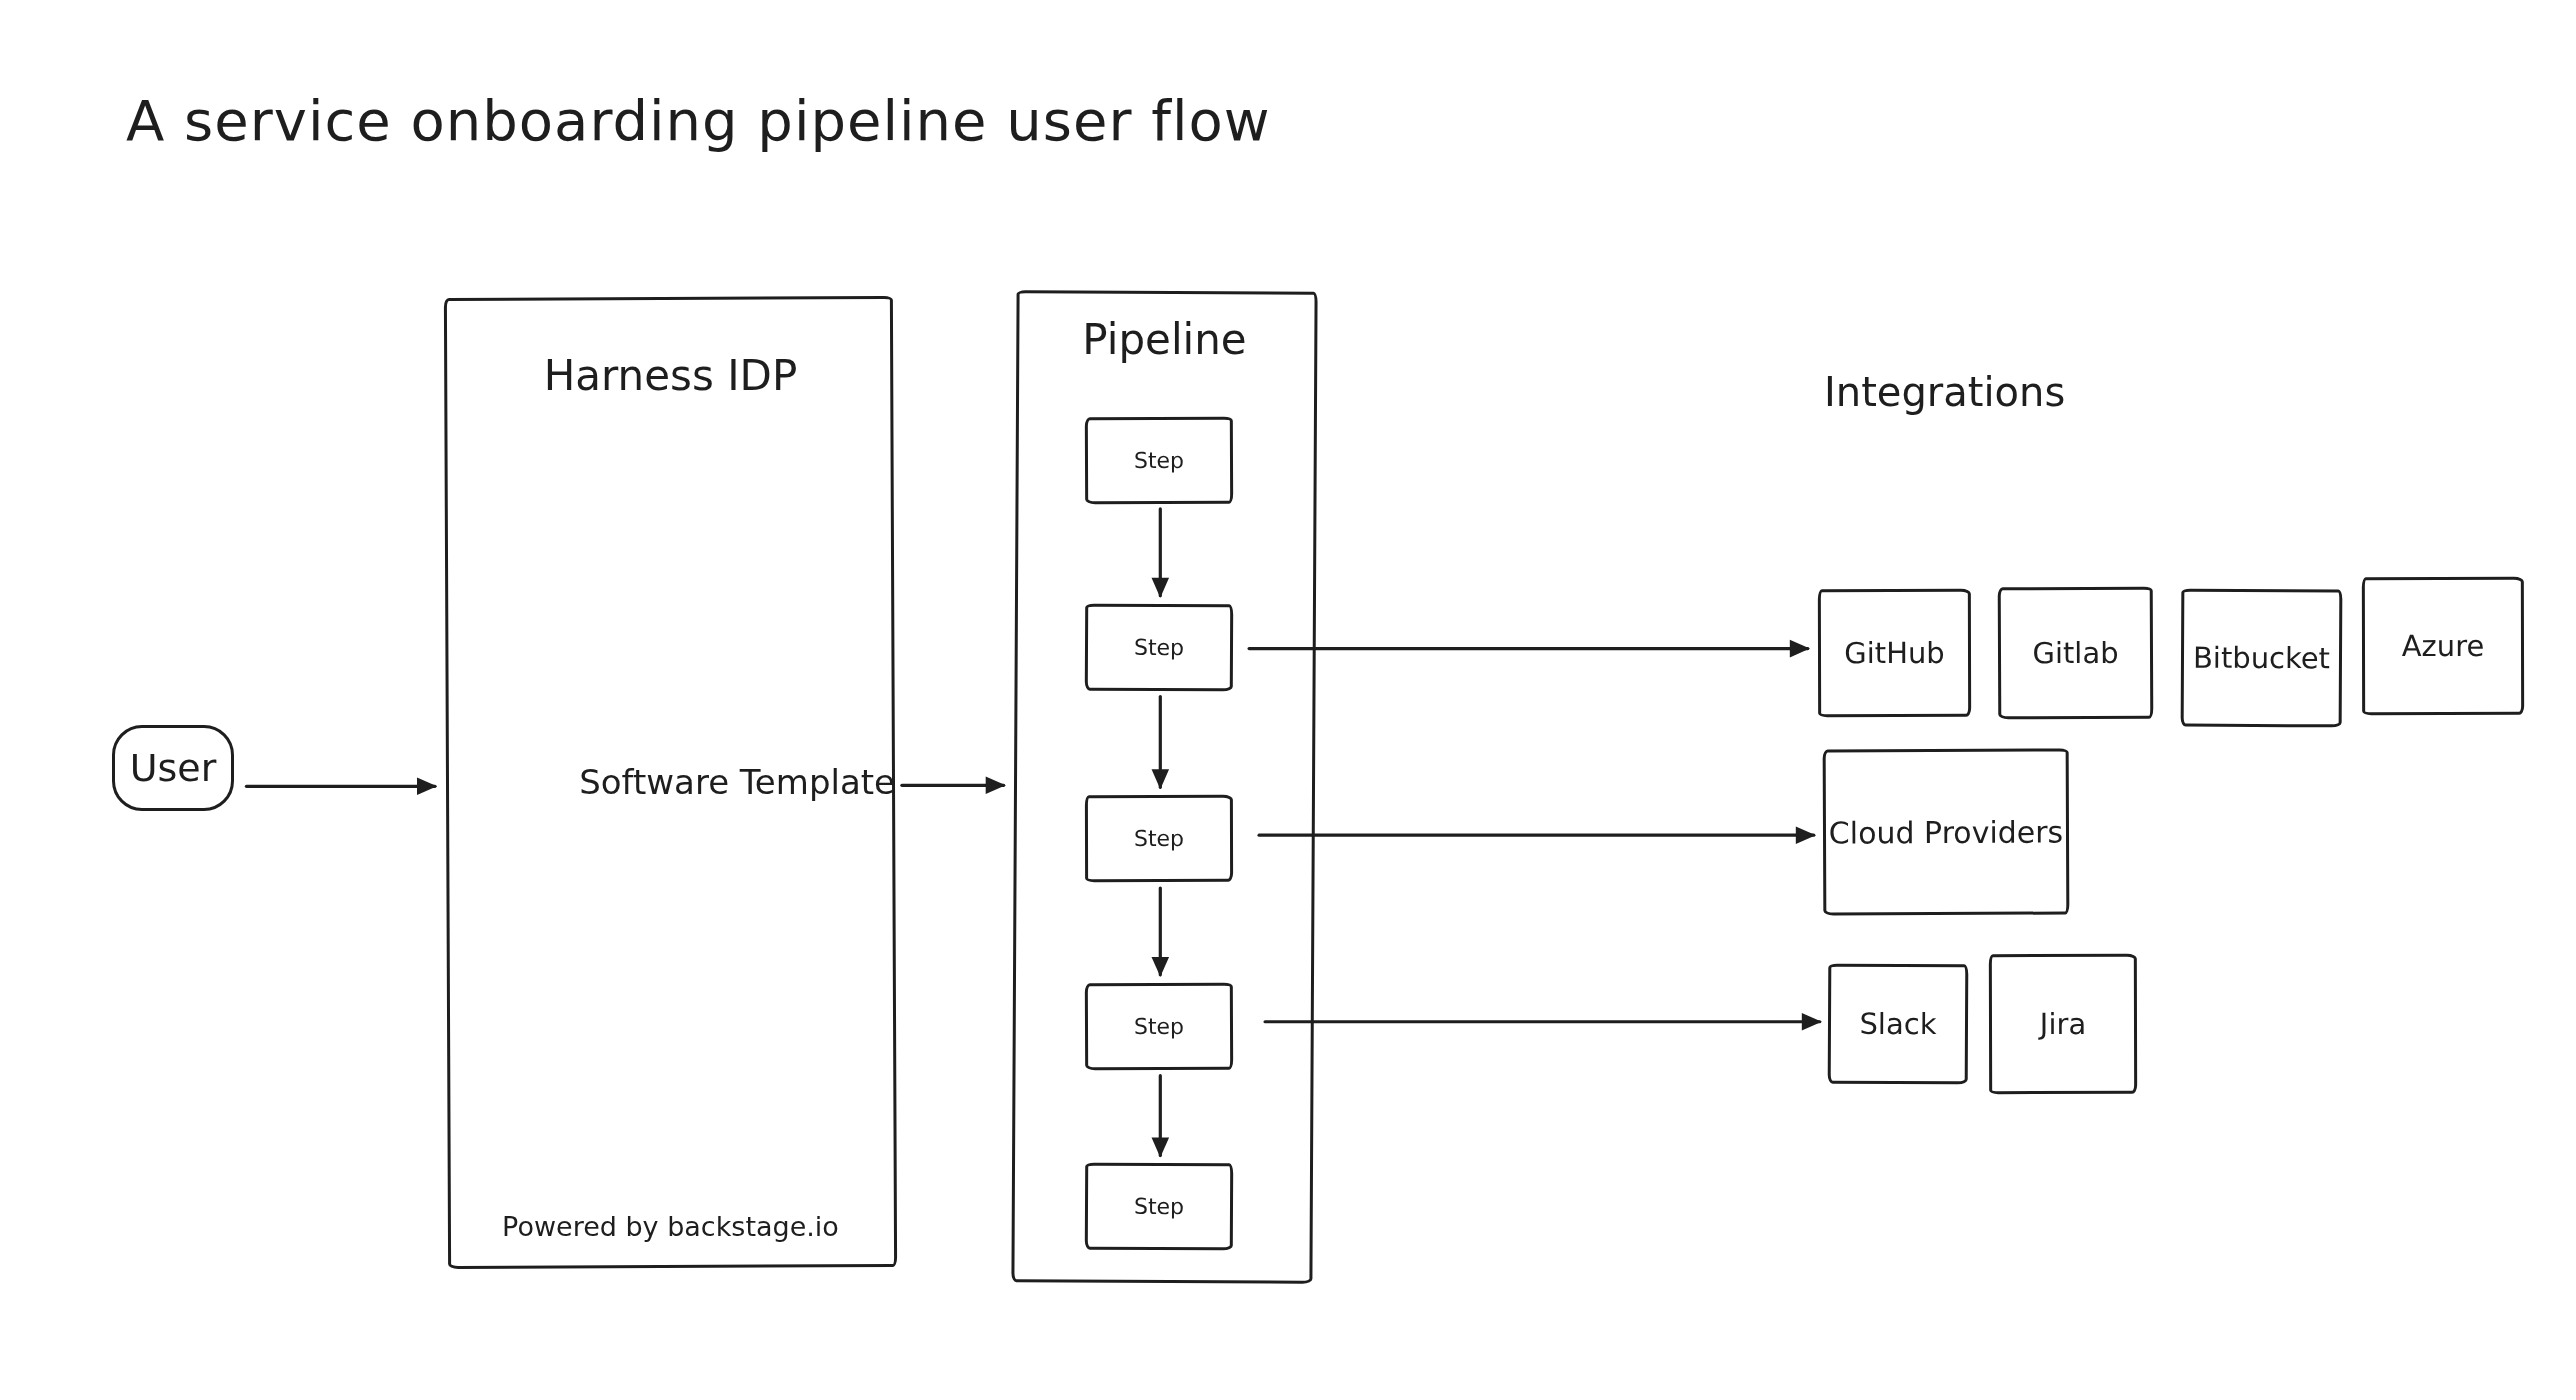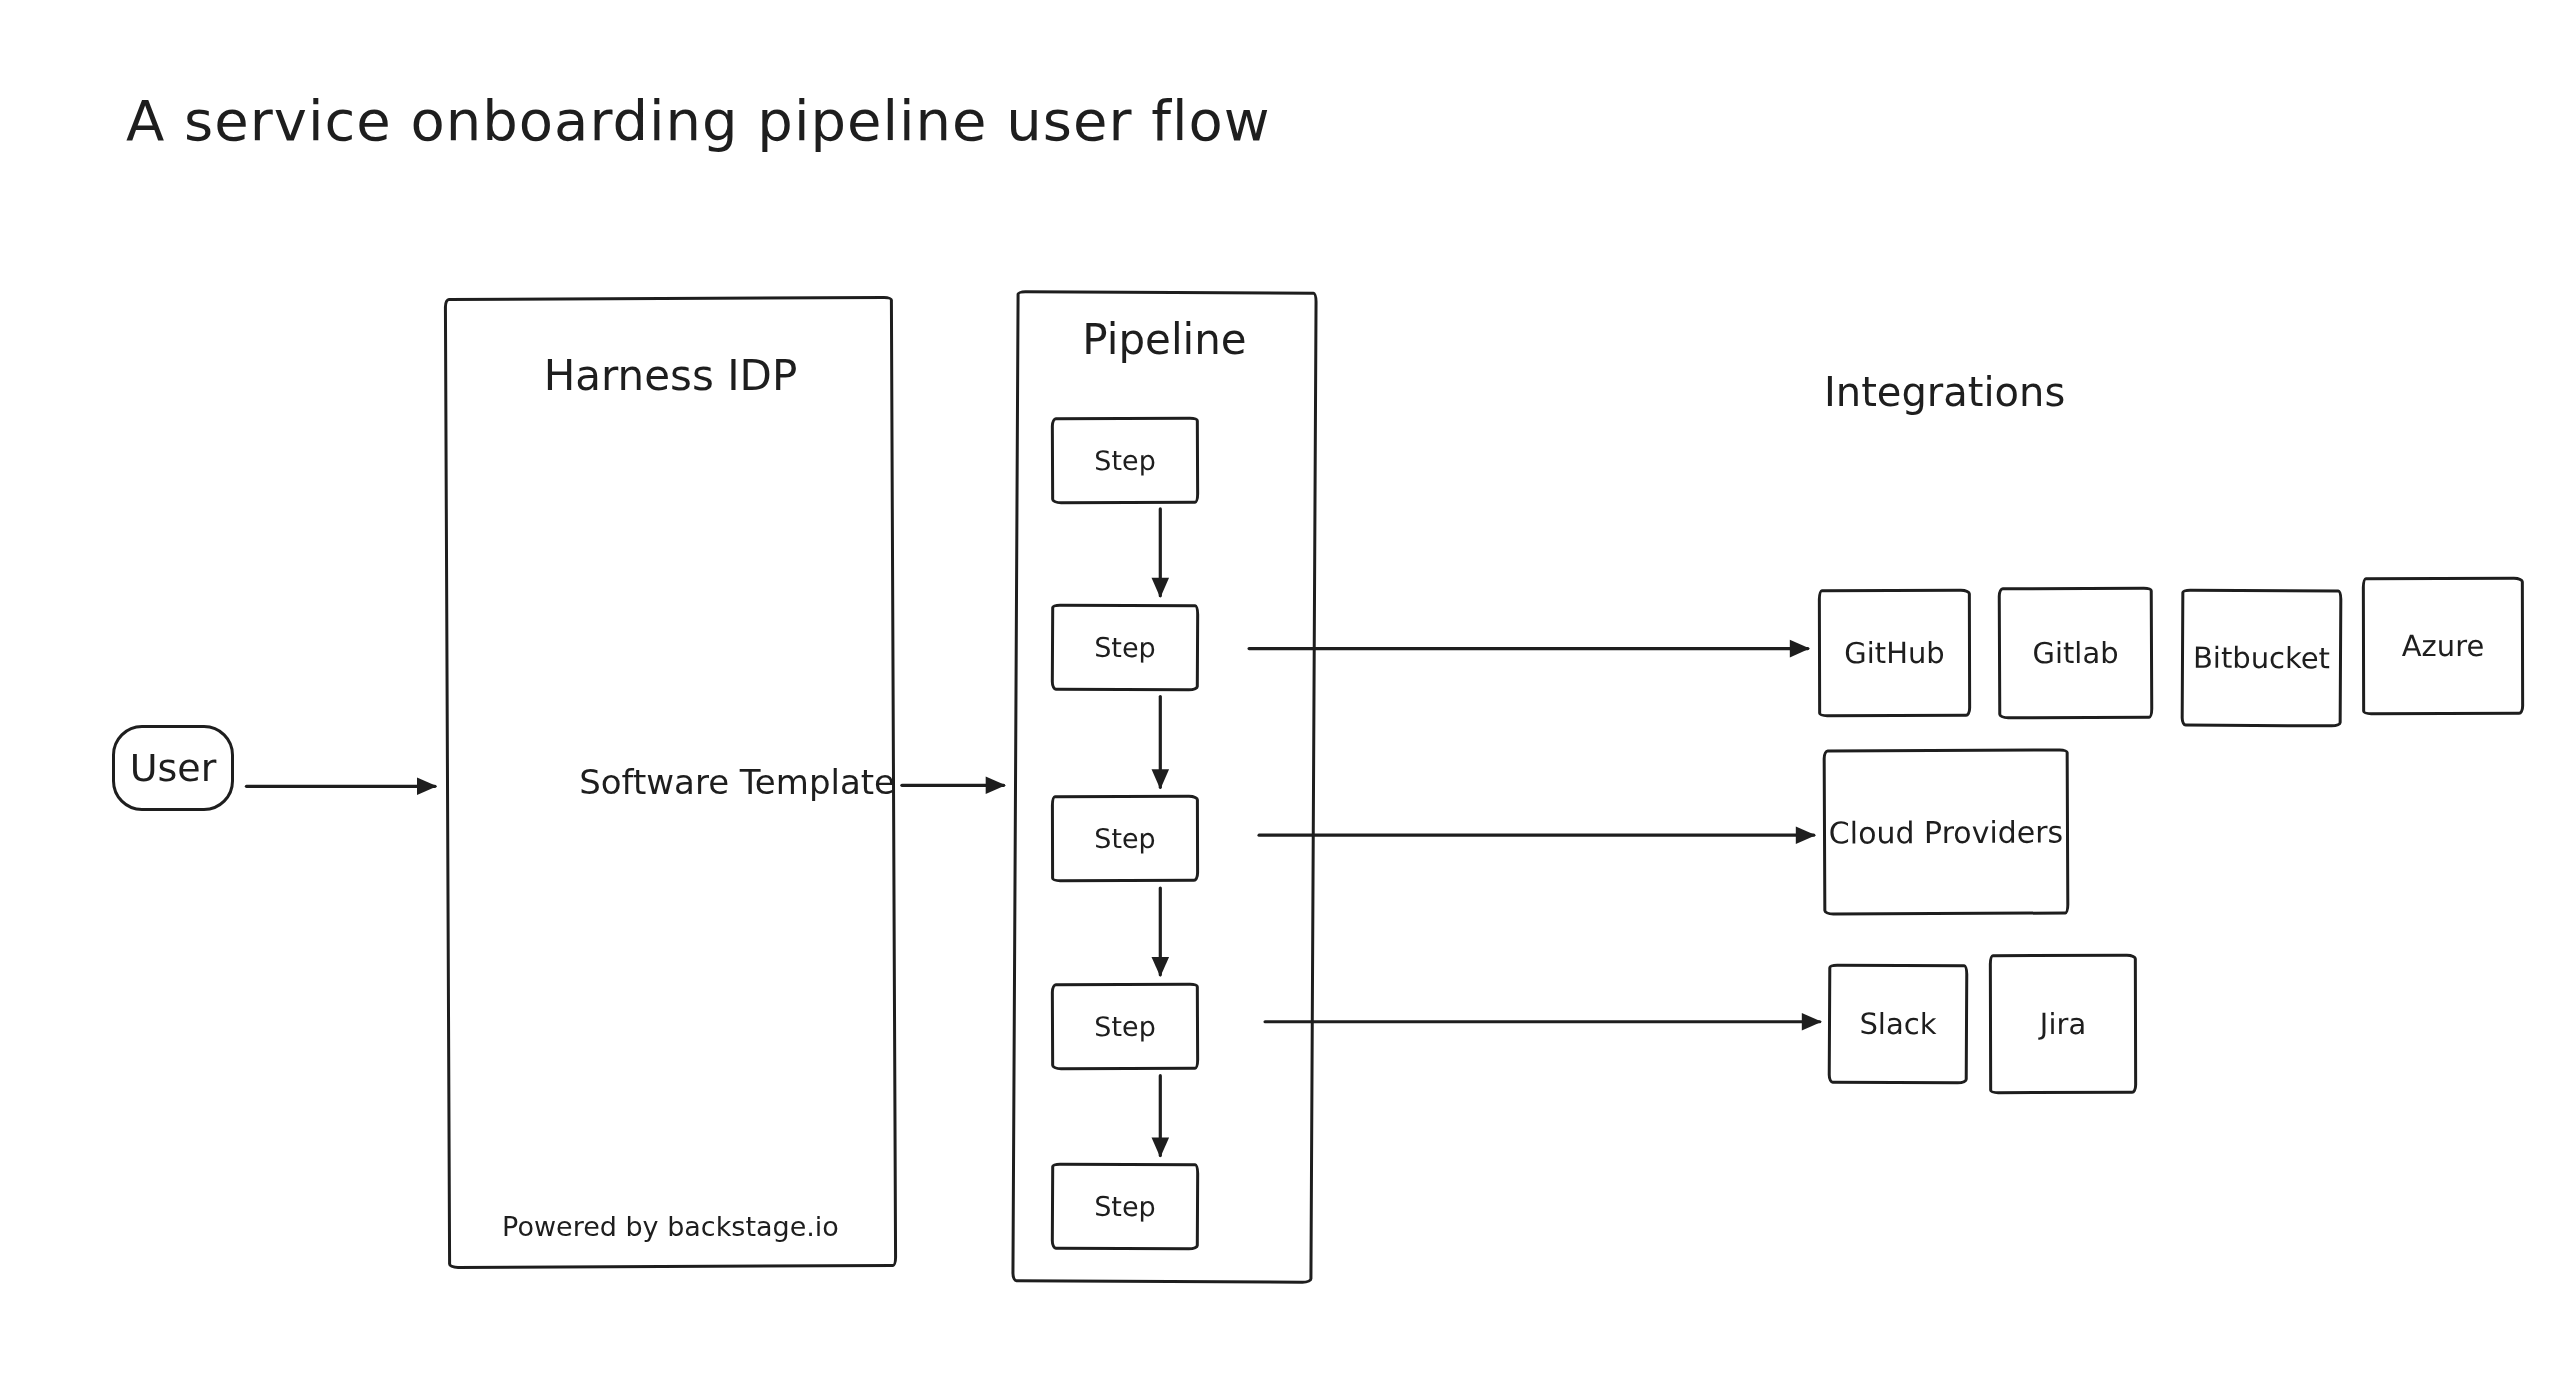--- a/index.html
+++ b/index.html
@@ -62,21 +62,21 @@
     position: absolute; left: 446px; top: 1211px; width: 449px;
     text-align: center; font-size: 27px;
   }
 
   .node-pipeline { left: 1014px; top: 291px; width: 301px; height: 992px; }
   .pipeline-title {
     position: absolute; left: 1014px; top: 315px; width: 301px;
     text-align: center; font-size: 42px;
   }
 
-  .node-step { left: 1051px; width: 148px; height: 87px; font-size: 27px; }
+  .node-step { left: 1085px; width: 148px; height: 87px; font-size: 22px; }
   .step-1 { top: 417px; }
   .step-2 { top: 604px; }
   .step-3 { top: 795px; }
   .step-4 { top: 983px; }
   .step-5 { top: 1163px; }
 
   .integrations-title {
     position: absolute; left: 1824px; top: 369px;
     font-size: 40px; white-space: nowrap;
   }

